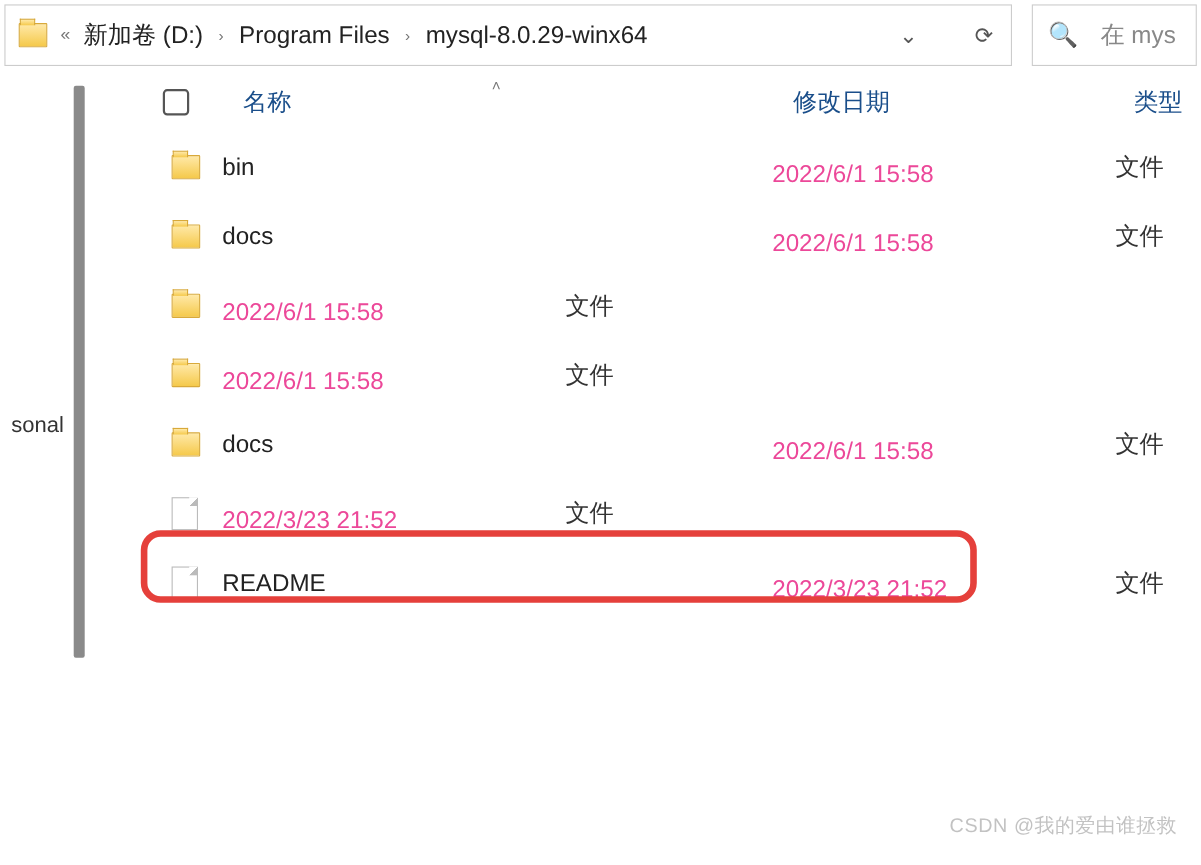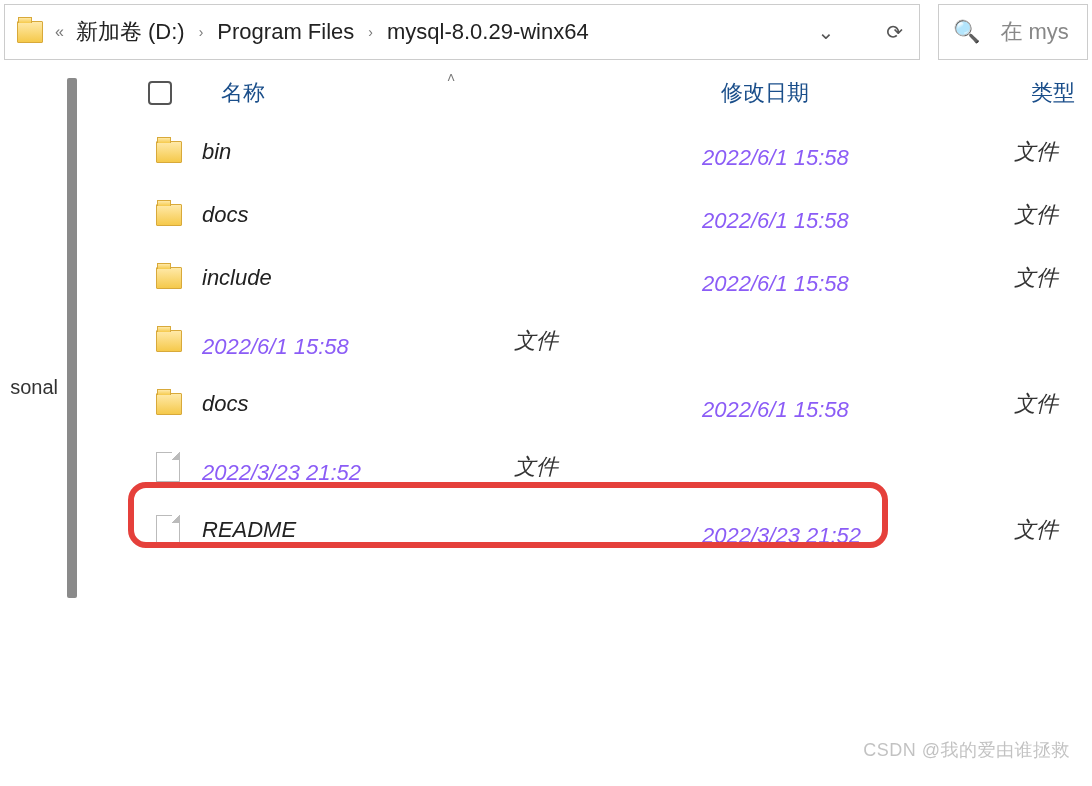--- a/index.html
+++ b/index.html
@@ -128,25 +128,24 @@
   .hdr-mod { width: 310px; }
   .hdr-type { }
   .row {
     display: flex;
     align-items: center;
     height: 63px;
     padding-left: 70px;
     font-size: 22px;
     color: #222;
     position: relative;
-    font-style: italic;
   }
   .row .icon-cell { width: 46px; display:flex; align-items:center;}
   .row .name-cell { width: 500px; }
-  .row .mod-cell  { width: 312px; color:#8b5cf6;margin-top:12px;}
+  .row .mod-cell  { width: 312px; color:#ec4899;margin-top:12px;}
   .row .type-cell { color:#333; white-space:nowrap; }
   .file-glyph {
     width: 24px; height: 30px;
     border: 1px solid #bbb;
     background: #fff;
     position: relative;
   }
   .file-glyph::before {
     content:""; position:absolute; right:-1px; top:-1px;
     width: 8px; height: 8px;
@@ -235,21 +234,20 @@
             <span class="folder-glyph"></span>
           </span>
           <span class="name-cell">docs</span>
           <span class="mod-cell">2022/6/1 15:58</span>
           <span class="type-cell">文件</span>
         </div>
         <div class="row">
           <span class="icon-cell">
             <span class="folder-glyph"></span>
           </span>
-          <span class="name-cell">include</span>
           <span class="mod-cell">2022/6/1 15:58</span>
           <span class="type-cell">文件</span>
         </div>
         <div class="row">
           <span class="icon-cell">
             <span class="folder-glyph"></span>
           </span>
           <span class="mod-cell">2022/6/1 15:58</span>
           <span class="type-cell">文件</span>
         </div>

